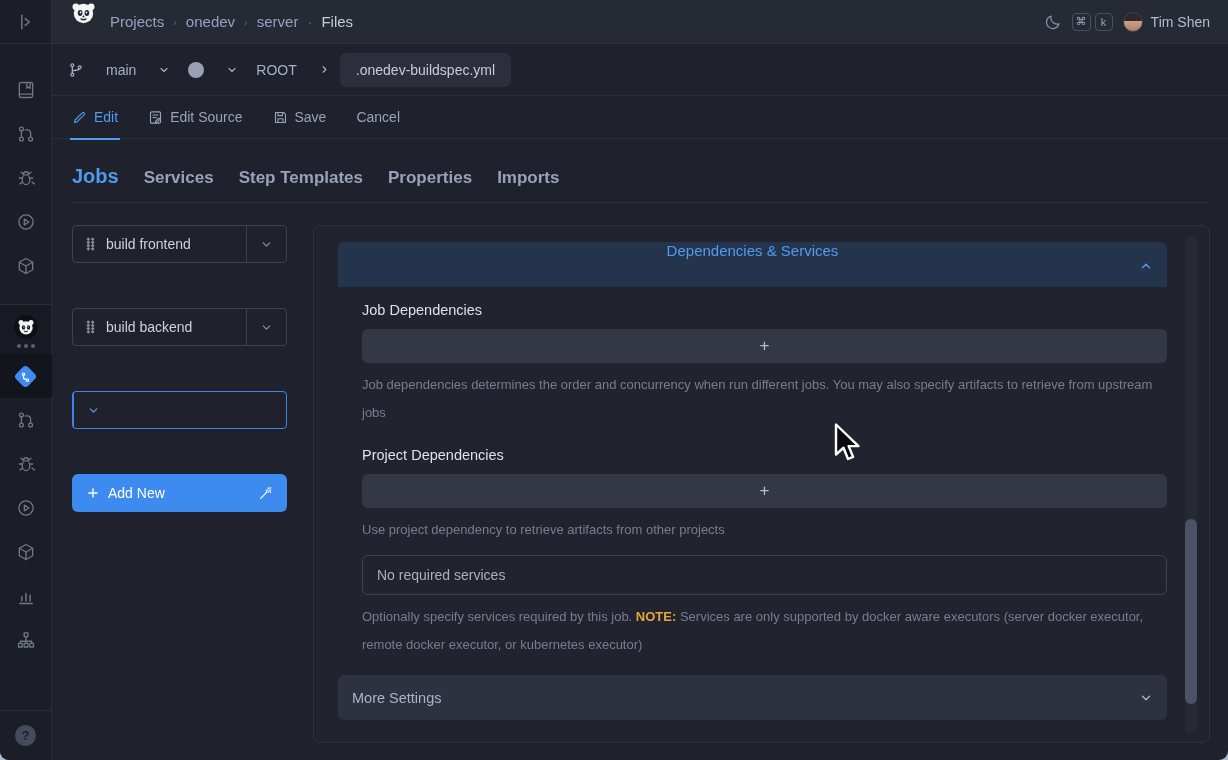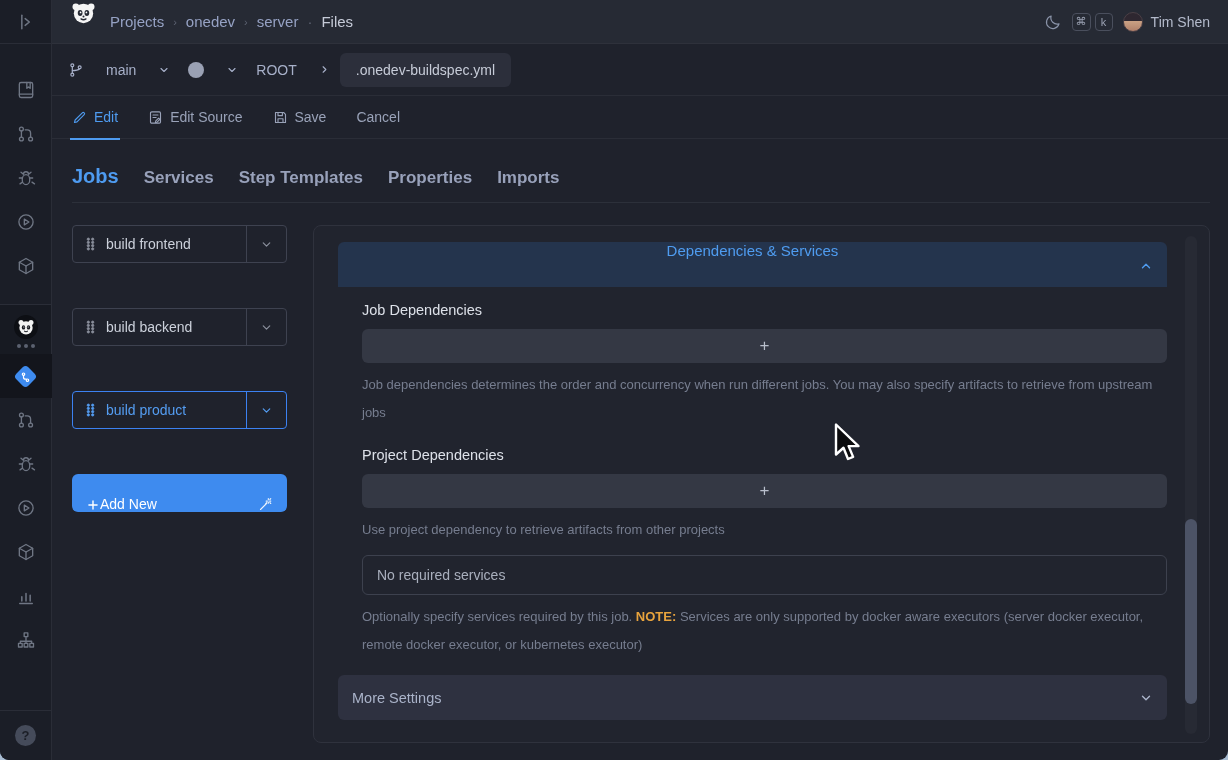--- a/index.html
+++ b/index.html
@@ -83,21 +83,21 @@
   .job-card { height:38px; border:1px solid #3e4250; border-radius:4px; display:flex; align-items:center;
               margin-bottom:45px; color:#ccd1db; cursor:pointer; }
   .job-card .jc-main { flex:1; display:flex; align-items:center; gap:10px; padding:0 12px; height:100%; }
   .job-card .jc-dd { width:40px; height:100%; border-left:1px solid #3e4250; display:flex;
                      align-items:center; justify-content:center; }
   .job-card svg { stroke:#8a8f9c; }
   .job-card.active { border-color:#3c82f2; color:#549df2; }
   .job-card.active .jc-dd { border-left-color:#3c82f2; }
   .job-card.active svg { stroke:#549df2; }
   .add-new { margin-top:1px; height:38px; background:#3e8bef; border-radius:6px; display:flex;
-             align-items:flex-end; padding:0 14px; color:#fff; cursor:pointer; }
+             align-items:center; padding:0 14px; color:#fff; cursor:pointer; gap:8px; }
   .add-new svg { stroke:#fff; }
   .add-new .wand { margin-left:auto; opacity:.9; }
 
   .panel { flex:1; margin-left:26px; border:1px solid #2f323d; border-radius:8px; background:#21242e;
            height:518px; position:relative; }
   .section-header { margin:16px 42px 0 24px; height:45px; background:#24344d; border-radius:6px 6px 0 0;
                     display:flex; align-items:center; padding:0 14px; color:#4f9cf0; font-size:15px;
                     cursor:pointer;flex-direction:column; }
   .section-header svg { margin-left:auto; stroke:#4f9cf0; }
   .form { margin:0 42px 0 48px; }
@@ -391,33 +391,20 @@
               </svg>
             <span>build backend</span>
           </div>
           <div class="jc-dd">
             <svg width="13" height="13" viewBox="0 0 24 24" fill="none" stroke-width="2.2" stroke-linecap="round" stroke-linejoin="round">
                 <path d="M6 9l6 6 6-6"></path>
               </svg>
           </div>
         </div>
         <div class="job-card active">
-          <div class="jc-main">
-            <svg width="11" height="14" viewBox="0 0 12 16" fill="#549df2" stroke="none">
-                <circle cx="3.5" cy="2.5" r="1.3"></circle>
-                <circle cx="8.5" cy="2.5" r="1.3"></circle>
-                <circle cx="3.5" cy="6.2" r="1.3"></circle>
-                <circle cx="8.5" cy="6.2" r="1.3"></circle>
-                <circle cx="3.5" cy="9.9" r="1.3"></circle>
-                <circle cx="8.5" cy="9.9" r="1.3"></circle>
-                <circle cx="3.5" cy="13.6" r="1.3"></circle>
-                <circle cx="8.5" cy="13.6" r="1.3"></circle>
-              </svg>
-            <span>build product</span>
-          </div>
           <div class="jc-dd">
             <svg width="13" height="13" viewBox="0 0 24 24" fill="none" stroke-width="2.2" stroke-linecap="round" stroke-linejoin="round">
                 <path d="M6 9l6 6 6-6"></path>
               </svg>
           </div>
         </div>
         <div class="add-new">
           <svg width="14" height="14" viewBox="0 0 24 24" fill="none" stroke-width="2.4" stroke-linecap="round">
               <path d="M12 5v14M5 12h14"></path>
             </svg>

